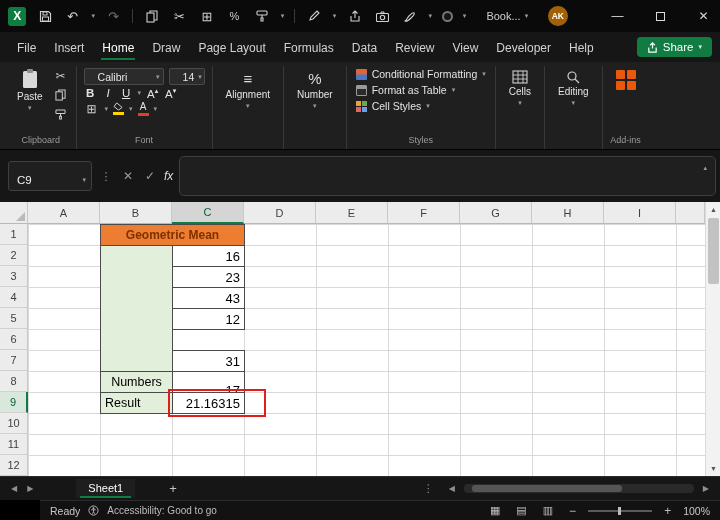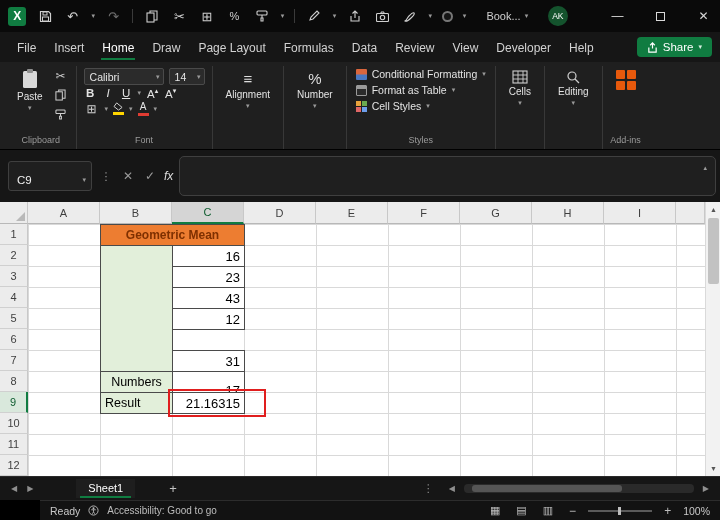--- a/index.html
+++ b/index.html
@@ -9,42 +9,42 @@
 
   
   #titlebar { top:0; height:32px; background:#0a0a0a; display:flex; align-items:center; gap:10px; padding:0 0 0 8px; }
   .xl-logo { width:19px; height:19px; background:#107C41; border-radius:3px; color:#fff; font-weight:bold; font-size:12px; display:flex; align-items:center; justify-content:center; }
   .qat-icon { width:18px; height:18px; display:flex; align-items:center; justify-content:center; color:#cfcfcf; font-size:13px; }
   .qat-icon svg { display:block; }
   .chev { color:#9a9a9a; font-size:7px; }
   .tb-sep { width:1px; height:14px; background:#3a3a3a; }
   .record-dot { width:11px; height:11px; border-radius:50%; border:2px solid #777; background:#151515; }
   .book-label { color:#cfcfcf; font-size:11px; display:flex; align-items:center; gap:4px; }
-  .avatar { width:20px; height:20px; border-radius:50%; background:#14532d; color:#fff; font-size:8.5px; font-weight:normal; display:flex; align-items:center; justify-content:center; }
+  .avatar { width:20px; height:20px; border-radius:50%; background:#a16207; color:#fff; font-size:8.5px; font-weight:bold; display:flex; align-items:center; justify-content:center; }
   .win-btn { width:34px; height:32px; display:flex; align-items:center; justify-content:center; color:#d9d9d9; font-size:12px; }
   .max-box { width:9px; height:9px; border:1px solid #d9d9d9; }
   .spacer { flex:1; }
 
   
   #menubar { top:32px; height:30px; background:#161616; display:flex; align-items:center; padding:0 8px; }
   #menu-items { display:flex; align-items:center; }
   .menu-item { font-size:12px; color:#d2d2d2; padding:7px 9px 6px; position:relative; }
   .menu-item.active { color:#fff; }
   .menu-item.active::after { content:""; position:absolute; left:8px; right:8px; bottom:1px; height:2px; background:var(--accent-green); }
   .share-btn { margin-left:auto; background:var(--accent-green); color:#fff; font-size:11.5px; border-radius:4px; padding:4px 10px; display:flex; align-items:center; gap:5px; }
 
   
   #ribbon { top:62px; height:88px; background:#1f1f1f; display:flex; padding:4px 4px 0 6px; border-bottom:1px solid #000; }
   .rgroup { display:flex; flex-direction:column; padding:0 7px; border-right:1px solid #383838; }
   .rgroup-label { margin-top:auto; text-align:center; font-size:9px; color:#9b9b9b; padding:3px 0 4px; }
   .rcontent { display:flex; gap:6px; }
   .big-btn { display:flex; flex-direction:column; align-items:center; gap:2px; padding:2px 4px; font-size:10px; color:#e3e3e3; }
   .mini-col { display:flex; flex-direction:column; gap:5px; padding-top:3px; }
   .mini-ic { width:16px; height:14px; display:flex; align-items:center; justify-content:center; color:#cfcfcf; font-size:12px; }
-  .combo { background:#2b2b2b; border:1px solid #4a4a4a; border-radius:2px; height:17px; display:flex; align-items:center; font-size:10.5px; color:#e6e6e6; padding:0 3px 0 5px; gap:4px; }
+  .combo { background:#2b2b2b; border:1px solid #4a4a4a; border-radius:2px; height:17px; display:flex; align-items:center; font-size:10.5px; color:#e6e6e6; padding:0 3px 0 13px; gap:4px; }
   .font-row { display:flex; gap:5px; align-items:center; margin-top:2px; }
   .fmt { font-size:11.5px; color:#e3e3e3; width:13px; text-align:center; }
   .color-bar { display:flex; flex-direction:column; align-items:center; line-height:1; }
   .color-bar .bar { width:11px; height:3px; margin-top:1px; }
   .stack-btn { display:flex; flex-direction:column; align-items:center; justify-content:flex-start; gap:2px; padding:4px 6px 0; font-size:10px; color:#e3e3e3; text-align:center; }
   .styles-row { display:flex; align-items:center; gap:5px; font-size:10.5px; color:#e3e3e3; padding:2px 2px; }
   .sq { width:11px; height:11px; border-radius:1px; }
   .cf-sq { background:linear-gradient(180deg,#d9663d 45%,#4a78c2 55%); }
   .tbl-sq { border:1px solid #9a9a9a; background:linear-gradient(180deg,#9a9a9a 30%, #2b2b2b 30%); }
   .cs-sq { display:grid; grid-template-columns:1fr 1fr; grid-template-rows:1fr 1fr; gap:1px; }

